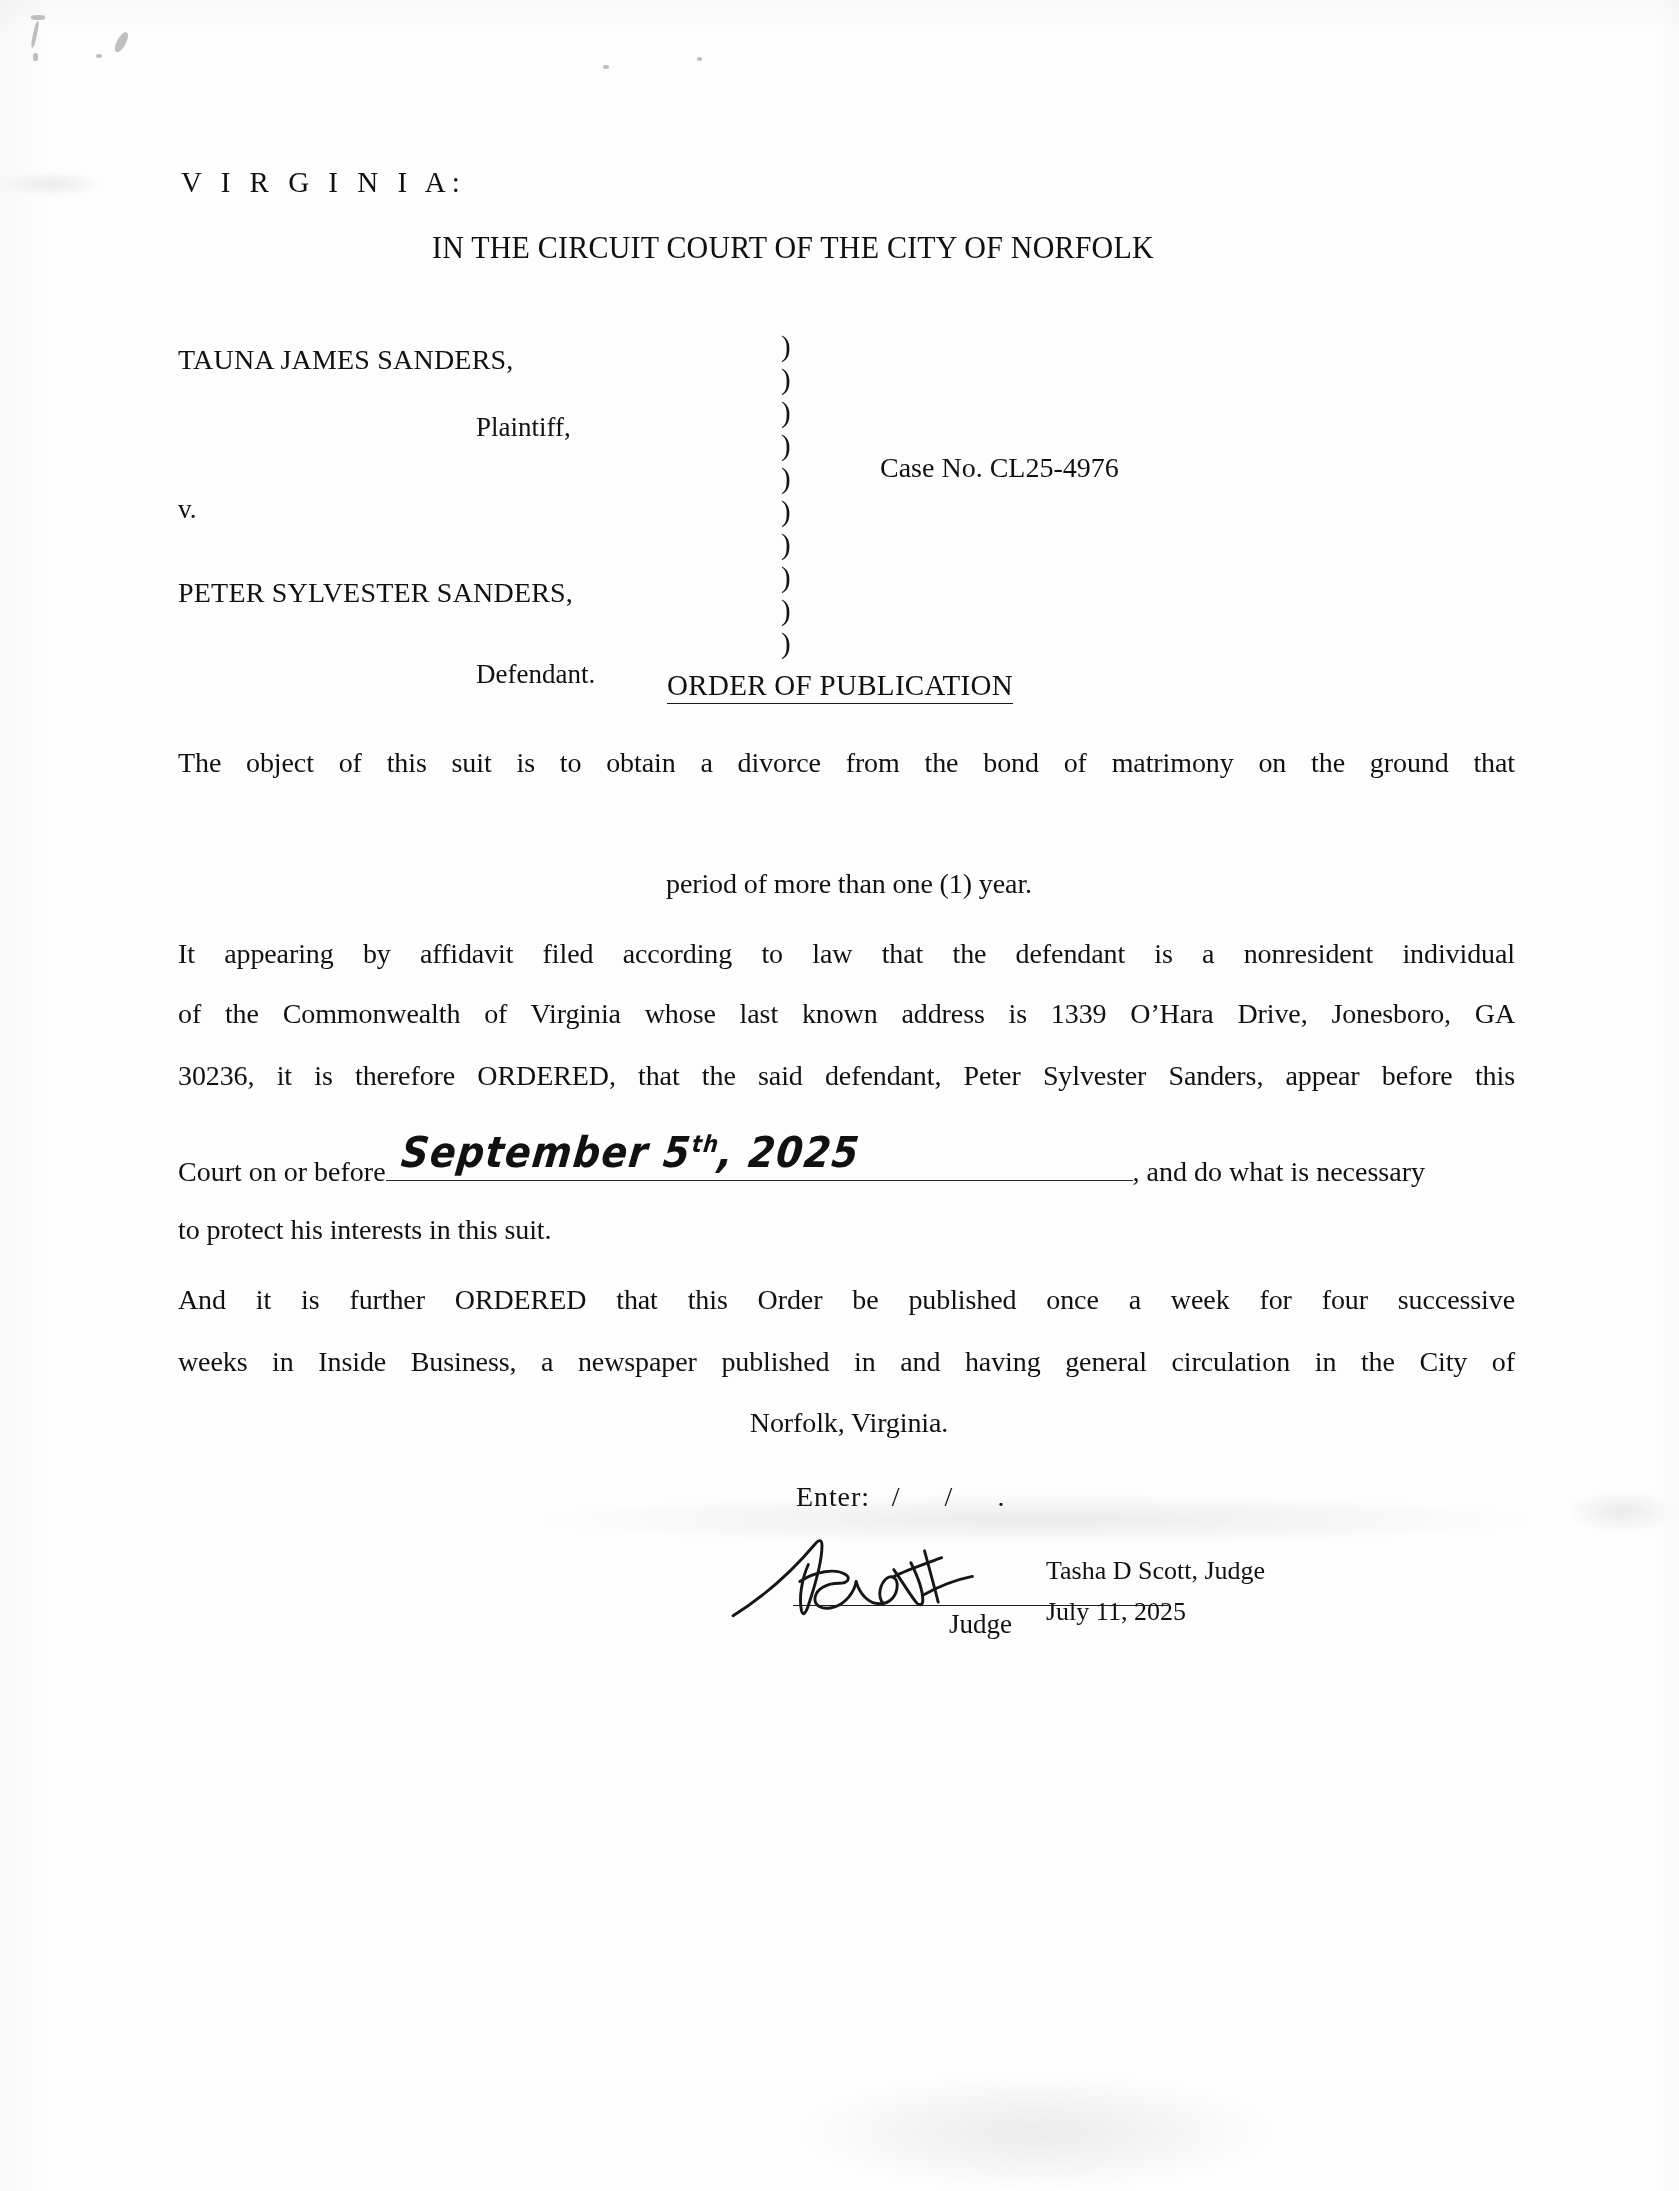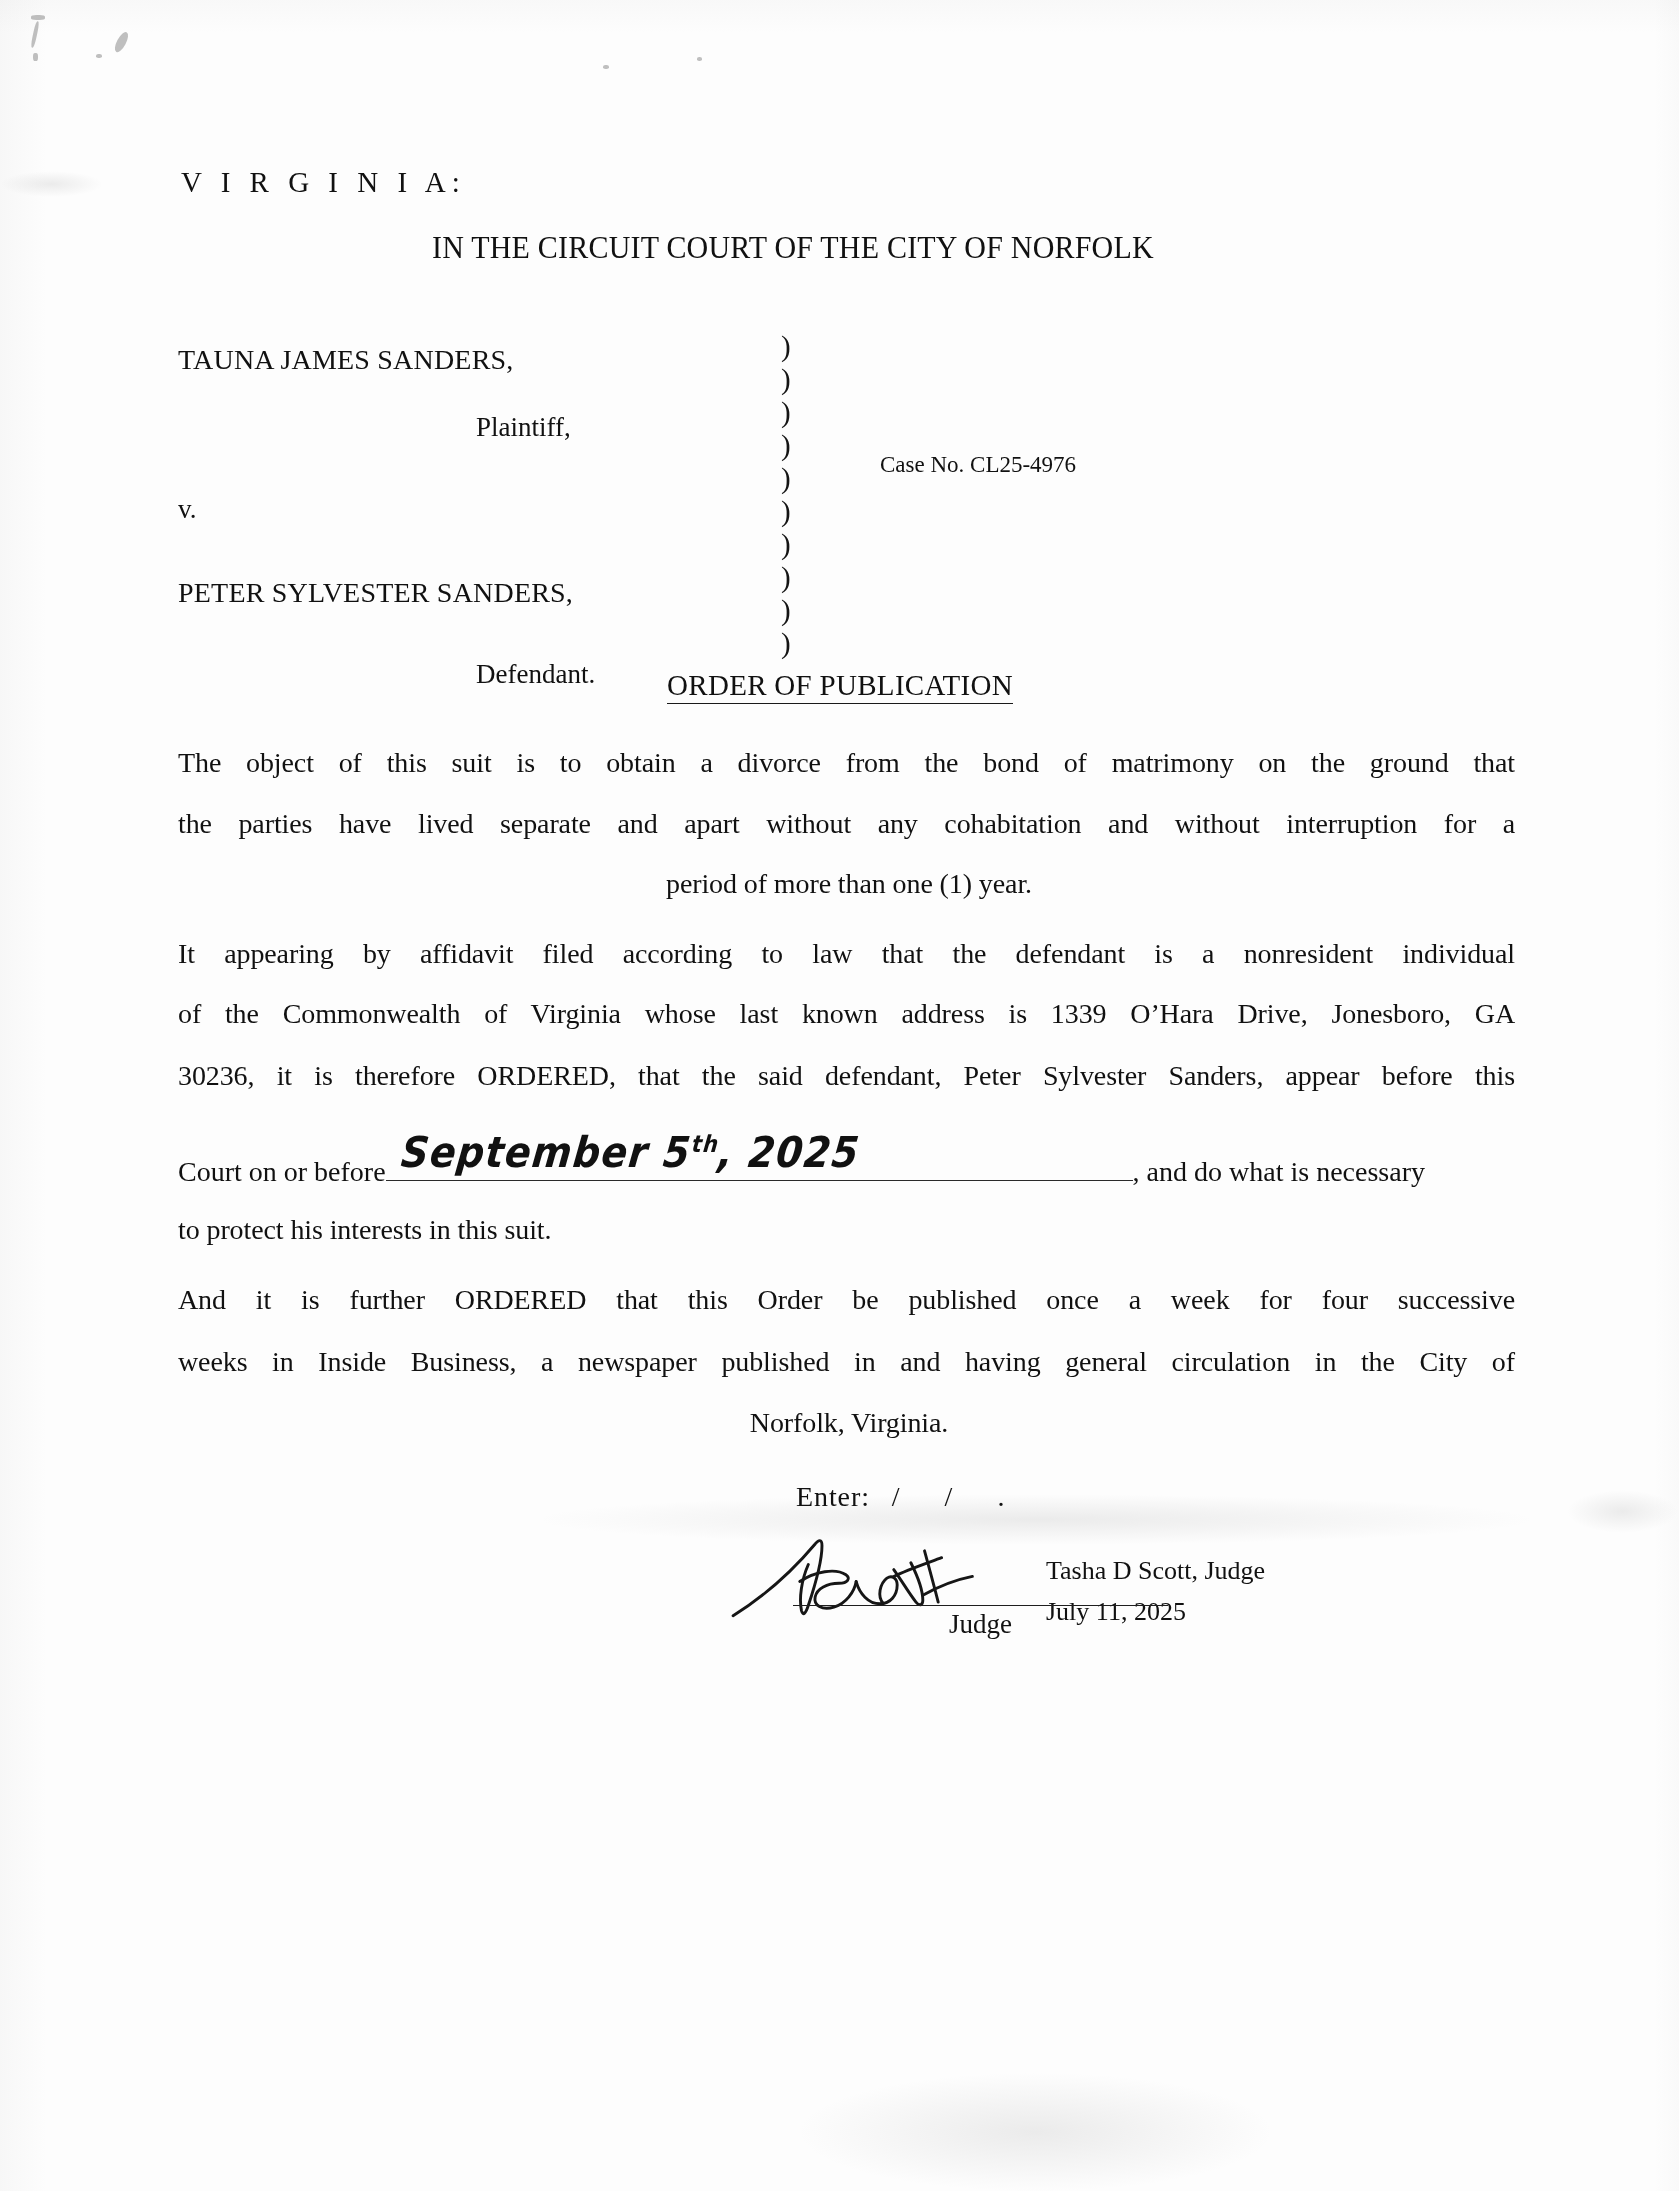--- a/index.html
+++ b/index.html
@@ -91,21 +91,21 @@
     font-size: 29px;
     line-height: 33px;
     color: #141414;
   }
   .paren-col div { height: 33px; }
 
   .caseno {
     position: absolute;
     left: 880px;
     top: 452px;
-    font-size: 23px;
+    font-size: 28px;
     white-space: nowrap;
   }
 
   .doc-title {
     position: absolute;
     left: 0;
     top: 669px;
     width: 1680px;
     text-align: center;
     font-size: 29px;
@@ -275,21 +275,20 @@
       <div>)</div>
     </div>
 
   <div class="caseno">Case No. CL25-4976</div>
 
   <div class="doc-title">
     <span>ORDER OF PUBLICATION</span>
   </div>
 
   <div class="body-justified" style="top:747px;">The object of this suit is to obtain a divorce from the bond of matrimony on the ground that</div>
-  <div class="body-justified" style="top:808px;">the parties have lived separate and apart without any cohabitation and without interruption for a</div>
   <div class="body-line" style="top:868px; text-align:center;font-family:Liberation Serif, serif;">period of more than one (1) year.</div>
 
   <div class="body-justified" style="top:938px;">It appearing by affidavit filed according to law that the defendant is a nonresident individual</div>
   <div class="body-justified" style="top:998px;">of the Commonwealth of Virginia whose last known address is 1339 O’Hara Drive, Jonesboro, GA</div>
   <div class="body-justified" style="top:1060px;">30236, it is therefore ORDERED, that the said defendant, Peter Sylvester Sanders, appear before this</div>
 
   <div class="fill-row">
     <span>Court on or before</span><span class="fill-blank"><span class="handwriting"><span>September 5</span><sup>th</sup><span>, 2025</span></span></span><span>, and do what is necessary</span>
   </div>
 

